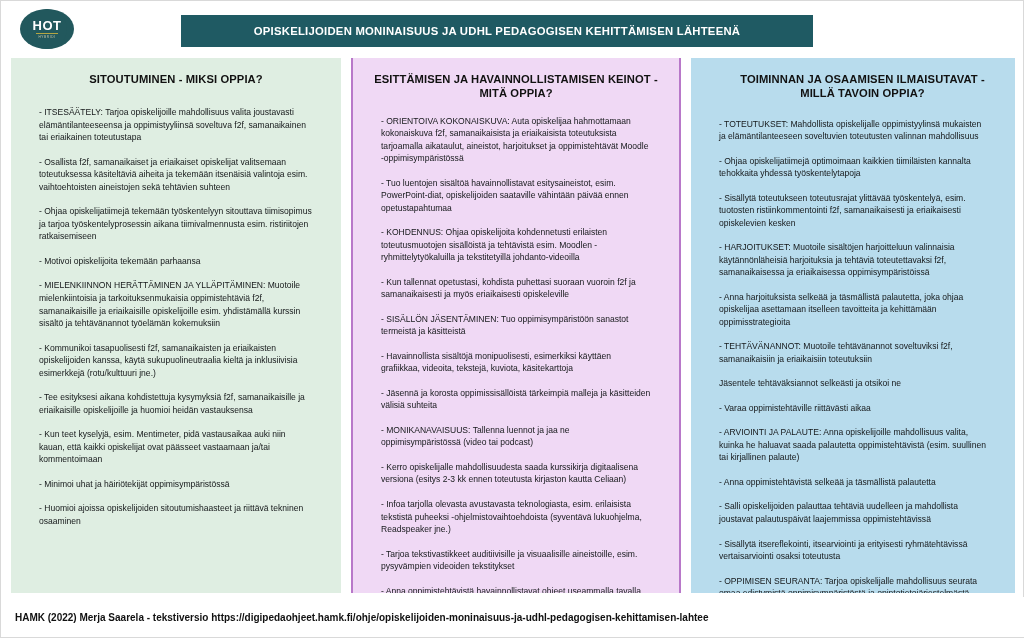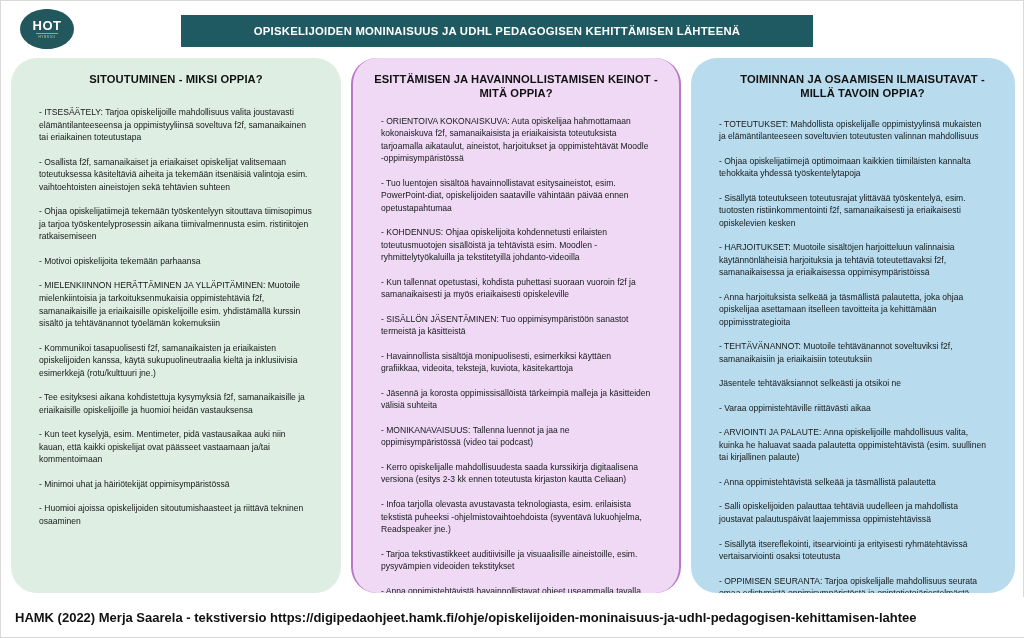--- a/index.html
+++ b/index.html
@@ -105,21 +105,20 @@
     width: 1024px;
     height: 541px;
   }
   .col {
     position: absolute;
     top: 0;
     height: 535px;
     box-sizing: border-box;
     padding: 14px 16px 0 16px;
     overflow: hidden;
-    border-radius: 26px;
   }
   .col-1 {
     left: 10px;
     width: 330px;
     background: #dfeee2;
   }
   .col-2 {
     left: 350px;
     width: 330px;
     background: #f0d9f5;
@@ -161,21 +160,21 @@
     left: 0;
     bottom: 0;
     width: 1024px;
     height: 40px;
     background: #ffffff;
     display: flex;
     align-items: center;
   }
   .footer-text {
     margin-left: 14px;
-    font-size: 13px;
+    font-size: 10px;
     font-weight: bold;
     color: #111111;
     white-space: nowrap;
     font-family: "Liberation Sans", sans-serif;
   }
 </style>
 </head>
 <body>
 
 <div class="poster">

